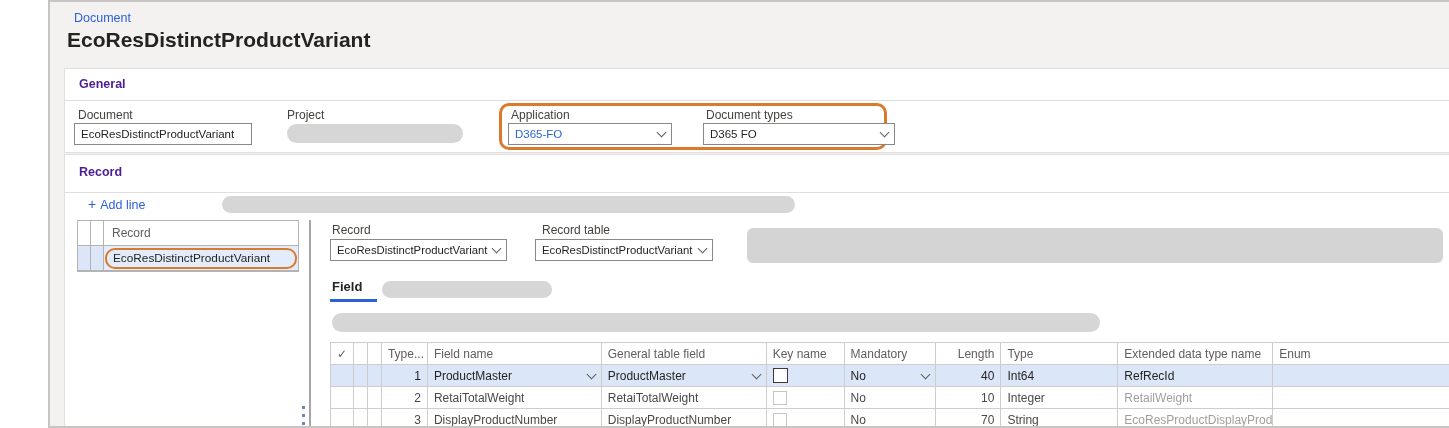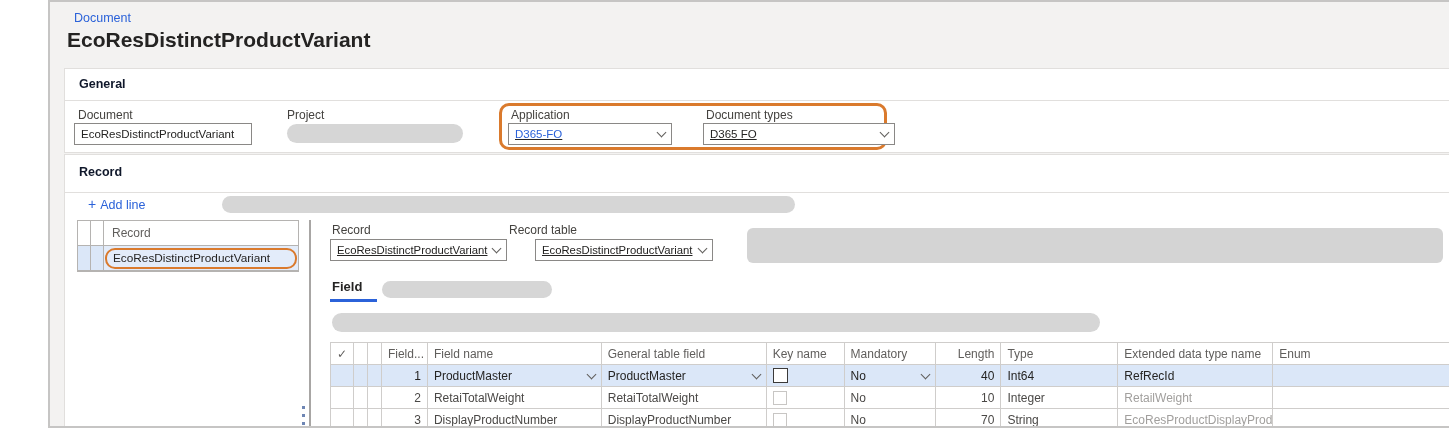--- a/index.html
+++ b/index.html
@@ -2,24 +2,24 @@
 <html><head>
 <meta charset="utf-8">
 <style>
   * { margin:0; padding:0; box-sizing:border-box; }
   html,body { width:1449px; height:428px; }
   body { font-family:"Liberation Sans","DejaVu Sans",sans-serif; font-size:12px; color:#252423; }
   .screen { position:relative; width:1449px; height:428px; background:#f3f2f1; border:2px solid #c6c5c4; overflow:hidden;margin-left:48px; }
   .abs { position:absolute; }
   .card { position:absolute; background:#ffffff; border:1px solid #e1dfdd; }
   .link { color:#2b62d9; cursor:pointer; }
-  .sect-title { font-weight:700; font-size:12.5px; color:#0f172a; }
+  .sect-title { font-weight:700; font-size:12.5px; color:#4c1d95; }
   .lbl { font-size:12px; color:#44423f; white-space:nowrap; }
   .inputbox { background:#fff; border:1px solid #8a8886; height:22px; display:flex; align-items:center; padding:0 6px; font-size:11.5px; white-space:nowrap; overflow:hidden; }
-  .combo { background:#fff; border:1px solid #8a8886; height:22px; display:flex; align-items:center; justify-content:space-between; padding:0 6px; font-size:11.5px; white-space:nowrap; overflow:hidden;text-decoration:underline; }
+  .combo { background:#fff; border:1px solid #8a8886; height:22px; display:flex; align-items:center; justify-content:space-between; padding:0 6px; font-size:11.5px; white-space:nowrap; overflow:hidden; }
   .chev { width:7px; height:7px; border-right:1.4px solid #605e5c; border-bottom:1.4px solid #605e5c; transform:rotate(45deg); flex:0 0 auto; margin-left:4px; margin-top:-3px; }
   .pill { background:#d6d6d6; border-radius:999px; }
   .grayrect { background:#d4d4d4; border-radius:6px; }
   .hl-orange { position:absolute; border:3px solid #da7a2d; border-radius:10px; pointer-events:none; }
   
   .lgrid { position:absolute; border:1px solid #b5b3b1; background:#fff; }
   .lgrid .hrow, .lgrid .drow { display:flex; }
   .lgrid .hrow { height:25px; border-bottom:1px solid #b5b3b1; }
   .lgrid .drow { height:25px; border-bottom:1px solid #b5b3b1; }
   .lgrid .c { border-right:1px solid #b5b3b1; height:100%; display:flex; align-items:center; }
@@ -112,42 +112,42 @@
   <div class="grip-dot" style="left:252px; top:404px;"></div>
   <div class="grip-dot" style="left:252px; top:412px;"></div>
   <div class="grip-dot" style="left:252px; top:420px;"></div>
 
   <div class="abs lbl" style="left:282px; top:221px;">Record</div>
   <div class="abs combo" style="left:280px; top:237px; width:177px; font-size:11.3px;">
     <span>EcoResDistinctProductVariant</span>
     <span class="chev"></span>
   </div>
 
-  <div class="abs lbl" style="left:459px; top:221px;">Record table</div>
+  <div class="abs lbl" style="left:492px; top:221px;">Record table</div>
   <div class="abs combo" style="left:485px; top:237px; width:178px; font-size:11.3px;">
     <span>EcoResDistinctProductVariant</span>
     <span class="chev"></span>
   </div>
 
   <div class="abs grayrect" style="left:697px; top:226px; width:696px; height:35px;"></div>
 
   <div class="abs" style="left:282px; top:277px; font-size:13px; font-weight:700; color:#252423;">Field</div>
   <div class="tab-underline" style="left:280px; top:297px; width:47px;"></div>
   <div class="abs pill" style="left:332px; top:279px; width:170px; height:17px;"></div>
 
   <div class="abs pill" style="left:282px; top:311px; width:768px; height:19px;"></div>
 
   <div class="ftable" style="left:280px; top:340px; width:1171px;">
     <div class="frow head">
       <div class="fc" style="width:23px; justify-content:center;">
           <span class="check-glyph">✓</span>
         </div>
       <div class="fc" style="width:14px; padding:0;"></div>
       <div class="fc" style="width:14px; padding:0;"></div>
-      <div class="fc" style="width:46px;">Field...</div>
+      <div class="fc" style="width:46px;">Type...</div>
       <div class="fc" style="width:174px;">Field name</div>
       <div class="fc" style="width:165px;">General table field</div>
       <div class="fc" style="width:78px;">Key name</div>
       <div class="fc" style="width:92px;">Mandatory</div>
       <div class="fc r" style="width:65px;">Length</div>
       <div class="fc" style="width:117px;">Type</div>
       <div class="fc" style="width:155px;">Extended data type name</div>
       <div class="fc" style="width:228px; border-right:none;">Enum</div>
     </div>
 

